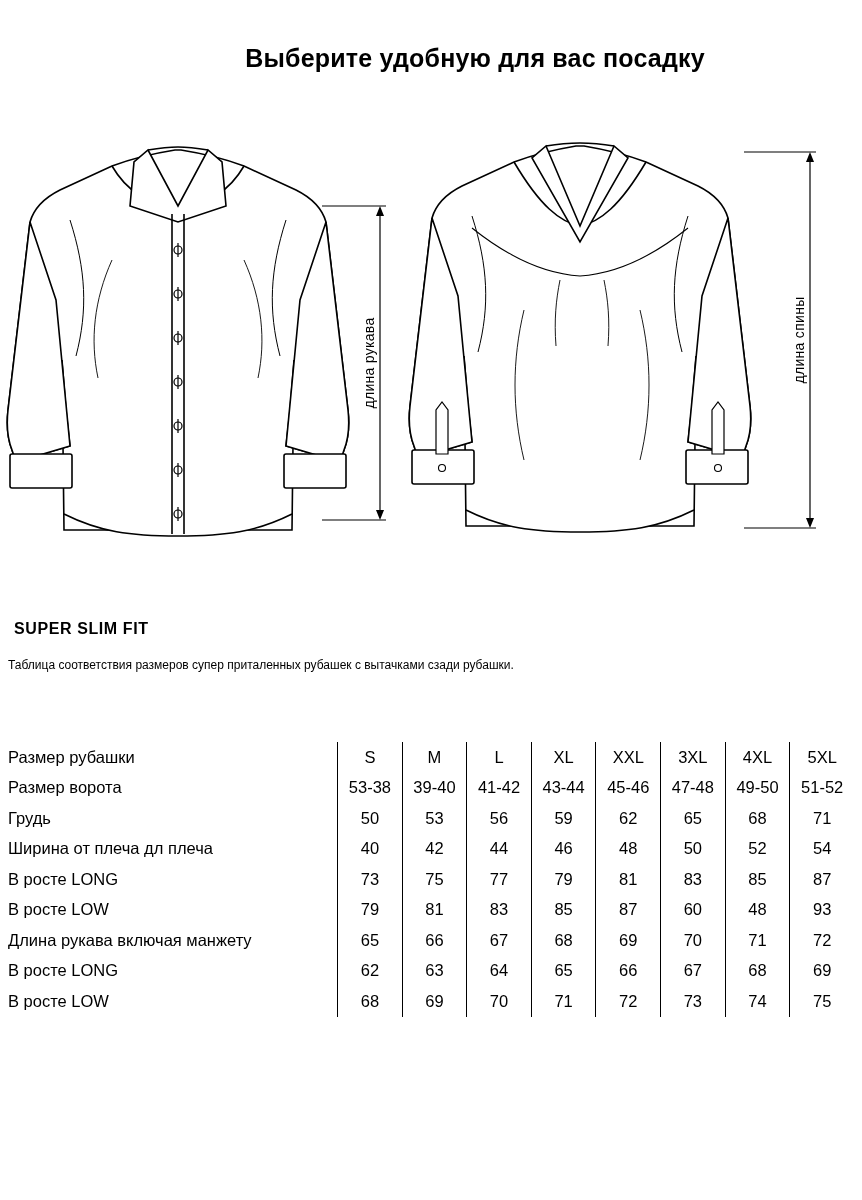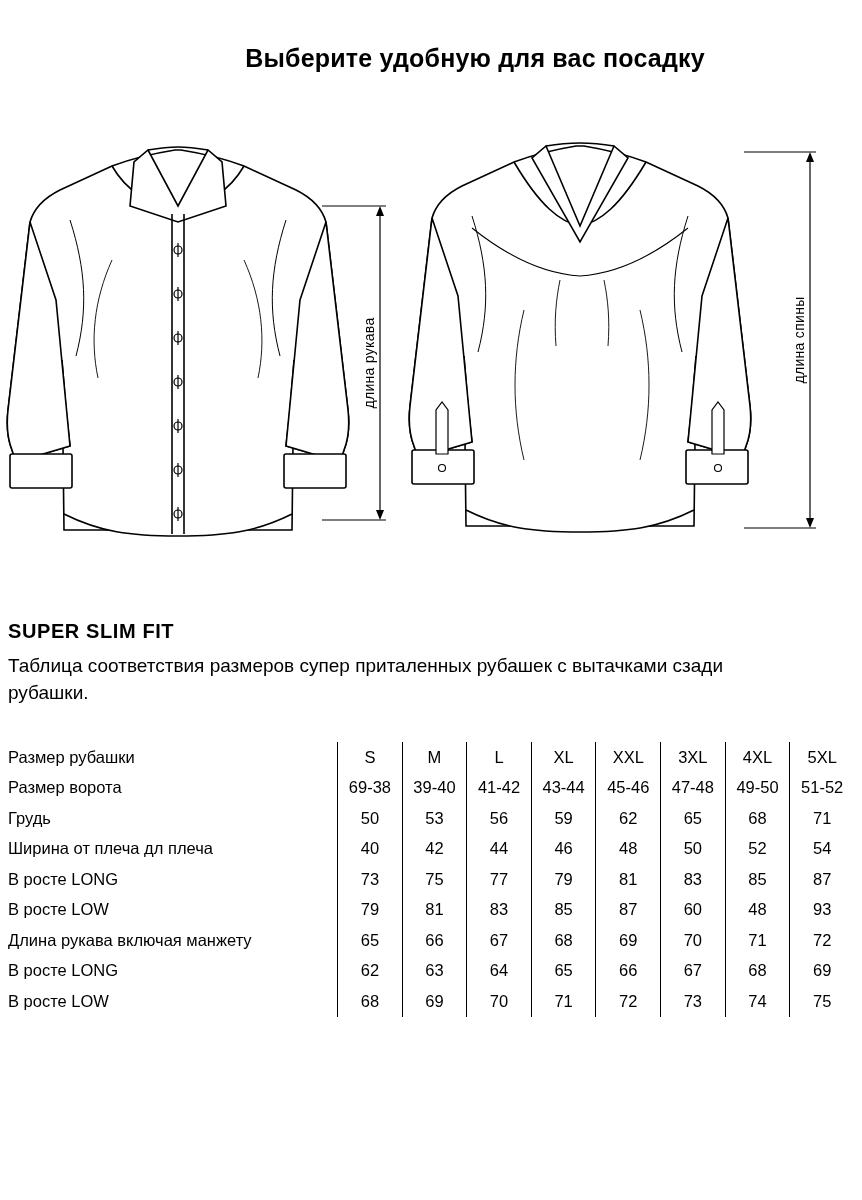--- a/index.html
+++ b/index.html
@@ -34,31 +34,31 @@
   .illustration {
     position: absolute;
     top: 110px;
     left: 0;
     width: 862px;
     height: 470px;
   }
   .fit-name {
     position: absolute;
     top: 620px;
-    left: 8px;
-    font-size: 20px;
+    left: 14px;
+    font-size: 16px;
     font-weight: bold;
     letter-spacing: 0.6px;
   }
   .fit-desc {
     position: absolute;
     top: 652px;
     left: 8px;
     width: 800px;
-    font-size: 19px;
+    font-size: 12px;
     line-height: 27px;
   }
   table.size-table {
     position: absolute;
     top: 742px;
     left: 8px;
     width: 846px;
     border-collapse: collapse;
     font-size: 16.5px;
   }
@@ -211,21 +211,21 @@
         <td class="val">M</td>
         <td class="val">L</td>
         <td class="val">XL</td>
         <td class="val">XXL</td>
         <td class="val">3XL</td>
         <td class="val">4XL</td>
         <td class="val">5XL</td>
       </tr>
       <tr>
         <td class="rowlabel">Размер ворота</td>
-        <td class="val first">69-38</td>
+        <td class="val first">53-38</td>
         <td class="val">39-40</td>
         <td class="val">41-42</td>
         <td class="val">43-44</td>
         <td class="val">45-46</td>
         <td class="val">47-48</td>
         <td class="val">49-50</td>
         <td class="val">51-52</td>
       </tr>
       <tr>
         <td class="rowlabel">Грудь</td>

